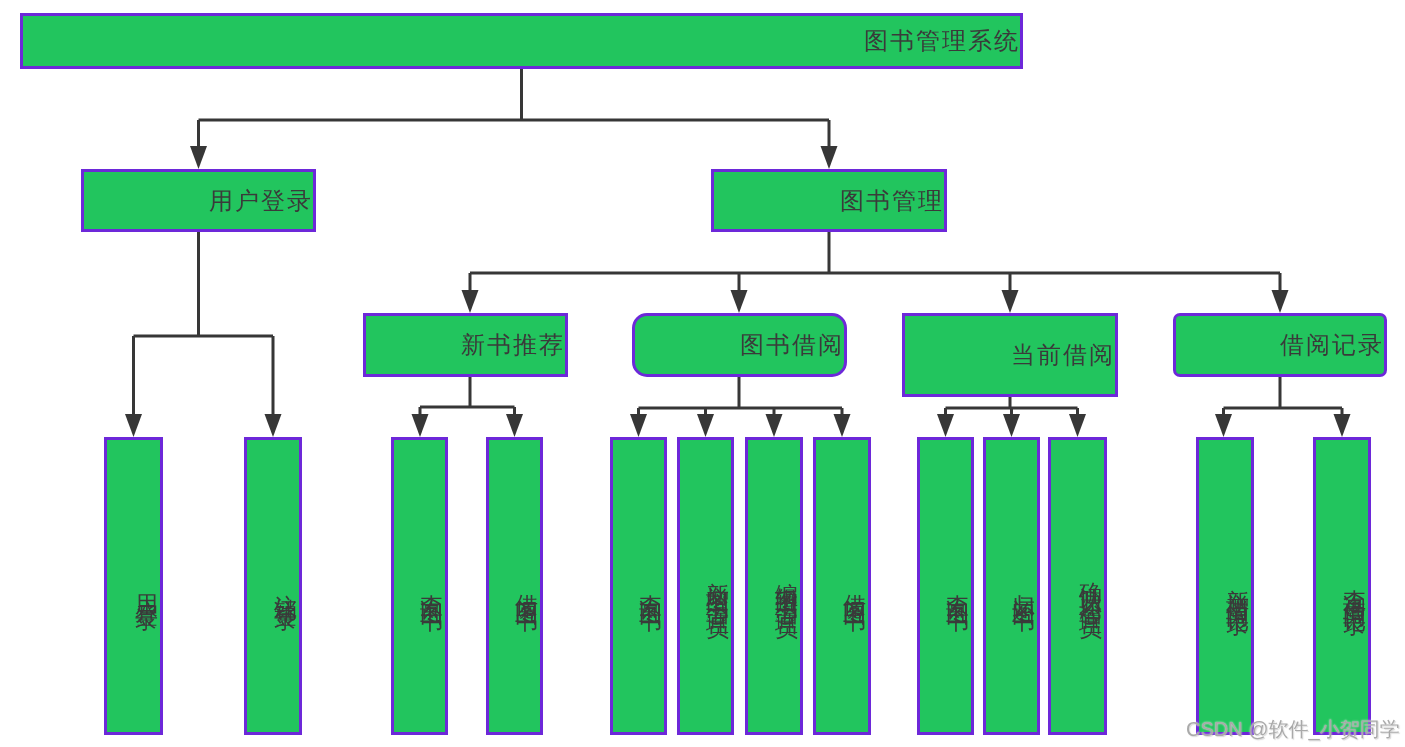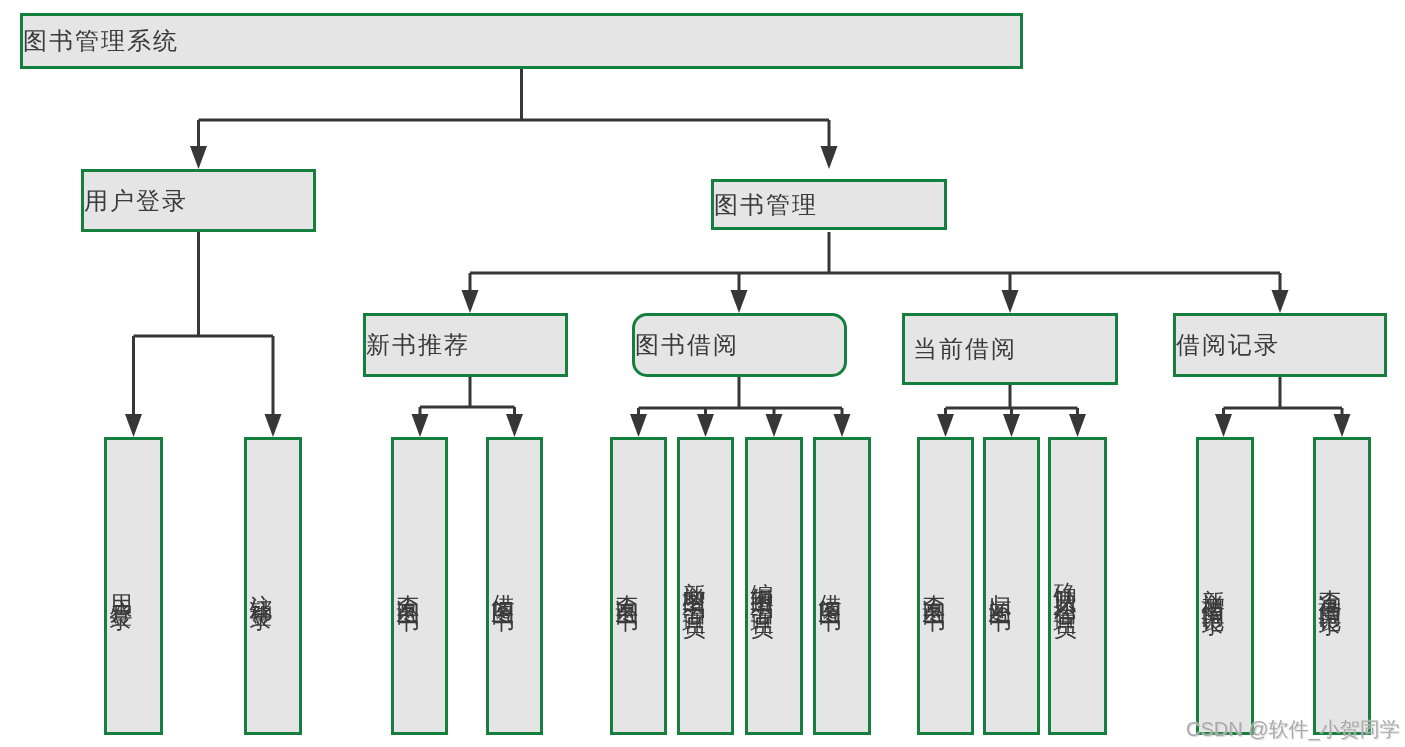--- a/index.html
+++ b/index.html
@@ -18,50 +18,50 @@
   #connector-layer {
     position: absolute;
     left: 0;
     top: 0;
     width: 1405px;
     height: 747px;
   }
   .node {
     position: absolute;
     box-sizing: border-box;
-    border: 3px solid #15803d;
-    background: #e5e5e5;
+    border: 3px solid #6d28d9;
+    background: #22c55e;
     display: flex;
     align-items: center;
-    justify-content: flex-start;
+    justify-content: flex-end;
     color: #3a3a3a;
   }
   .h-node {
     font-size: 24px;
     letter-spacing: 2px;
     white-space: nowrap;
   }
   .leaf span {
     writing-mode: vertical-rl;
     text-orientation: mixed;
     font-size: 23px;
     letter-spacing: 5px;
     line-height: 1.2;
     color: #3a3a3a;
   }
   
   #root { left: 20px;  top: 13px;  width: 1003px; height: 56px; }
   
   #l1a  { left: 81px;  top: 169px; width: 235px;  height: 63px; }
-  #l1b  { left: 711px; top: 179px; width: 236px;  height: 51px; }
+  #l1b  { left: 711px; top: 169px; width: 236px;  height: 63px; }
   
   #l2a  { left: 363px;  top: 313px; width: 205px; height: 64px; }
   #l2b  { left: 632px;  top: 313px; width: 215px; height: 64px; border-radius: 15px; }
-  #l2c  { left: 902px;  top: 313px; width: 216px; height: 72px; padding-left: 8px; }
-  #l2d  { left: 1173px; top: 313px; width: 214px; height: 64px; }
+  #l2c  { left: 902px;  top: 313px; width: 216px; height: 84px; padding-left: 8px; }
+  #l2d  { left: 1173px; top: 313px; width: 214px; height: 64px; border-radius: 7px; }
   
   .leaf { top: 437px; height: 298px; }
   #f0  { left: 104px;  width: 59px; }
   #f1  { left: 244px;  width: 58px; }
   #f2  { left: 391px;  width: 57px; }
   #f3  { left: 486px;  width: 57px; }
   #f4  { left: 610px;  width: 57px; }
   #f5  { left: 677px;  width: 57px; }
   #f6  { left: 745px;  width: 58px; }
   #f7  { left: 813px;  width: 58px; }

